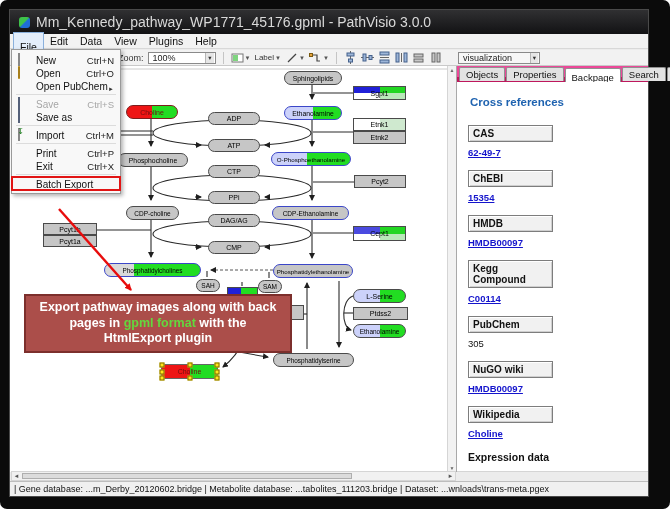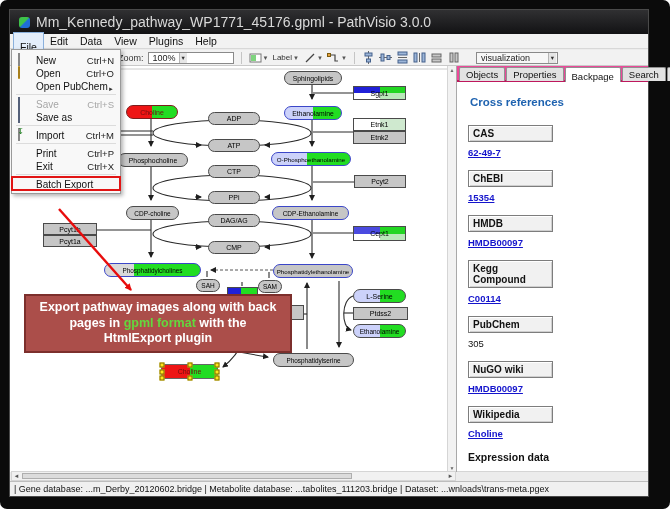--- a/index.html
+++ b/index.html
@@ -10,35 +10,35 @@
   .titlebar{position:absolute;left:0;top:0;right:0;height:24px;background:linear-gradient(#303032,#121214);display:flex;align-items:center;padding-left:9px;gap:6px;box-sizing:border-box}
   .appicon{width:11px;height:11px;border-radius:3px;background:linear-gradient(135deg,#3ec24a 45%,#1f6dd8 55%);flex:0 0 auto}
   .title{color:#d9d9d9;font-size:14px;white-space:nowrap}
   
   .menubar{position:absolute;left:0;top:24px;right:0;height:15px;background:#f2f2f2;border-bottom:1px solid #d8d8d8;display:flex;align-items:center;font-size:10.5px;padding-left:3px;box-sizing:border-box}
   .mb-item{padding:8px 6px;height:13px;line-height:13px;color:#111}
   .mb-item.active{border:1px solid #8ab0dc;background:#e4eefb;box-sizing:border-box}
   
   .toolbar{position:absolute;left:0;top:40px;right:0;height:16px;background:#f2f2f2;border-bottom:1px solid #c9c9c9;display:flex;align-items:center;font-size:9.5px;padding-left:108px;gap:4px;box-sizing:border-box;color:#222}
   .combo{display:inline-flex;align-items:center;background:#fff;border:1px solid #8a8a8a;height:12px;padding:0 1px 0 4px;font-size:9px;box-sizing:border-box}
-  .zoom-combo{width:86px;justify-content:flex-start}
+  .zoom-combo{width:68px;justify-content:space-between}
   .vis-combo{width:82px;background:#f7f7f7;margin-left:12px;justify-content:space-between}
   .combo-arr{font-size:6.5px;color:#333;background:#e6e6e6;border-left:1px solid #b5b5b5;padding:0 2px;margin-left:3px;height:10px;line-height:10px}
   .tb-label{color:#333;font-size:9px}
   .tb-btn{display:inline-flex;align-items:center;justify-content:center;min-width:13px;height:13px;color:#333}
   .tb-dd{font-size:6px;color:#555;margin-left:-3px}
   .tb-sep{width:1px;height:12px;background:#c5c5c5;margin:0 3px}
   .tb-btn svg{display:block}
   
   .main{position:absolute;left:0;top:56px;right:0;height:406px;background:#fff}
   .canvas{position:absolute;left:1px;top:0;width:436px;height:406px;background:#fff;overflow:hidden}
   .edges{position:absolute;left:0;top:0}
   .vscroll{position:absolute;left:437px;top:0;width:9px;height:406px;background:#f2f2f2;border-left:1px solid #d5d5d5;box-sizing:border-box;display:flex;flex-direction:column;justify-content:space-between;align-items:center;font-size:5px;color:#666;padding:1px 0}
   .panel{position:absolute;left:446px;top:0;right:0;height:406px;background:#fff;border-left:1px solid #a9a9a9;box-sizing:border-box}
-  .tabs{height:16px;background:#ec4899;border-bottom:2px solid #be185d;display:flex;align-items:center;padding:1px 0 0 2px;box-sizing:border-box}
+  .tabs{height:16px;background:#ec4899;border-bottom:5px solid #be185d;display:flex;align-items:flex-start;padding:1px 0 0 2px;box-sizing:border-box}
   .tab{font-size:9.5px;padding:1px 6px 1px 6px;background:#e2e2e2;border:1px solid #919191;border-bottom:none;margin-right:1px;border-radius:2px 2px 0 0;color:#111}
   .tab.active{background:#fff;padding-top:3px;position:relative;top:1px}
   .bp{position:absolute;left:0;right:0;top:16px;bottom:0;background:#fff;overflow:hidden;padding:8px 0 0 11px;box-sizing:border-box}
   .bp-title{color:#1f63b0;font-weight:bold;font-size:11.5px;margin:6px 0 17px 2px}
   .bp-sec{margin-bottom:12px}
   .bp-head{width:85px;box-sizing:border-box;border:1px solid #7d7d7d;box-shadow:inset 1px 1px 0 #fff,inset -1px -1px 0 #cfcfcf;background:#f1f1f1;font-weight:bold;font-size:10px;padding:2px 4px;margin-bottom:5px;color:#111}
   .bp-val{font-size:9.5px;color:#111}
   .bp-val.link{color:#1414cc;text-decoration:underline;font-weight:bold}
   .bp-footer{font-weight:bold;font-size:10.5px;margin-top:3px;color:#111}
   

